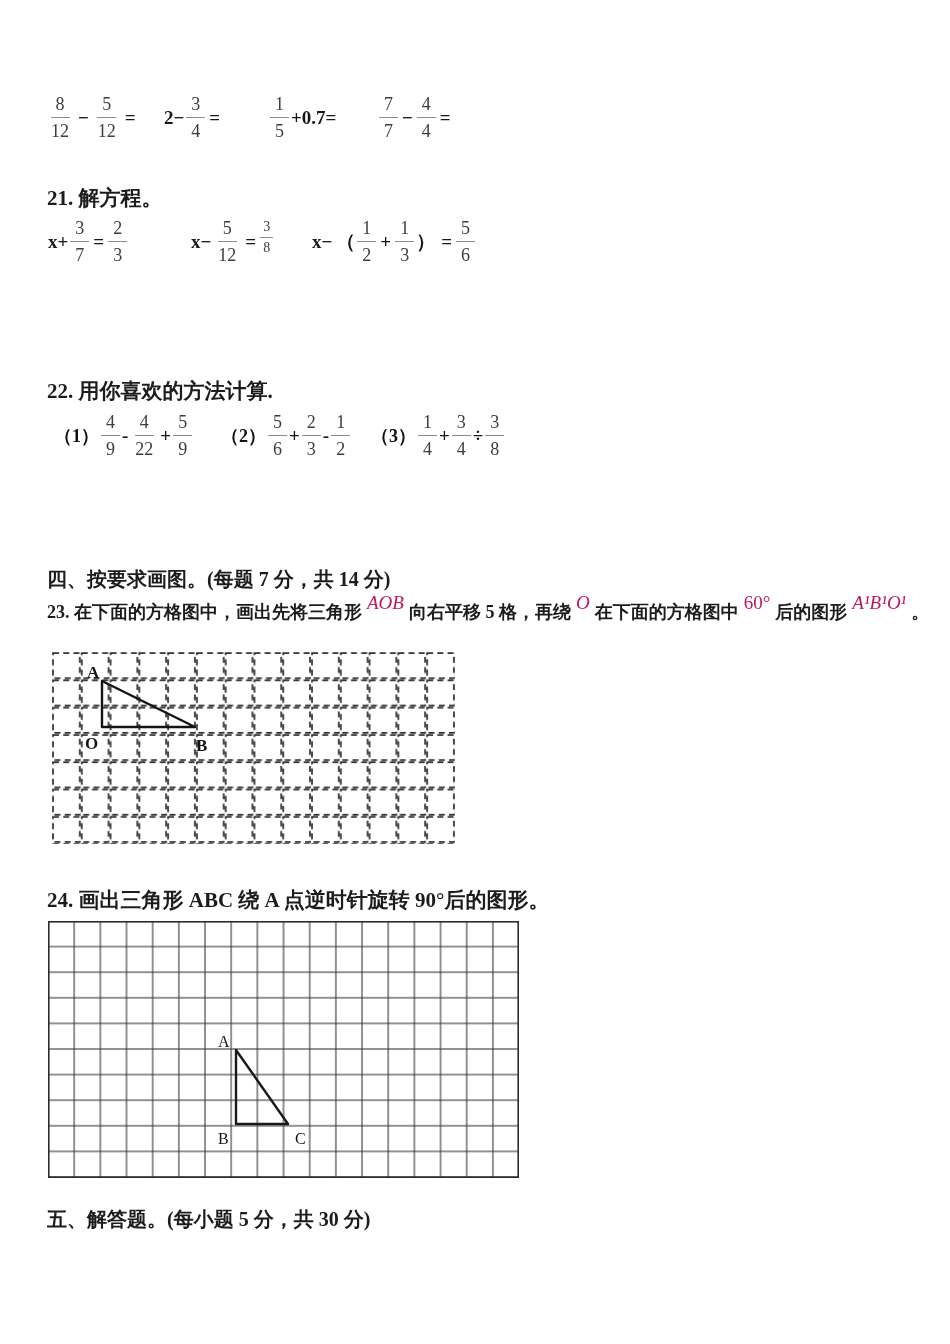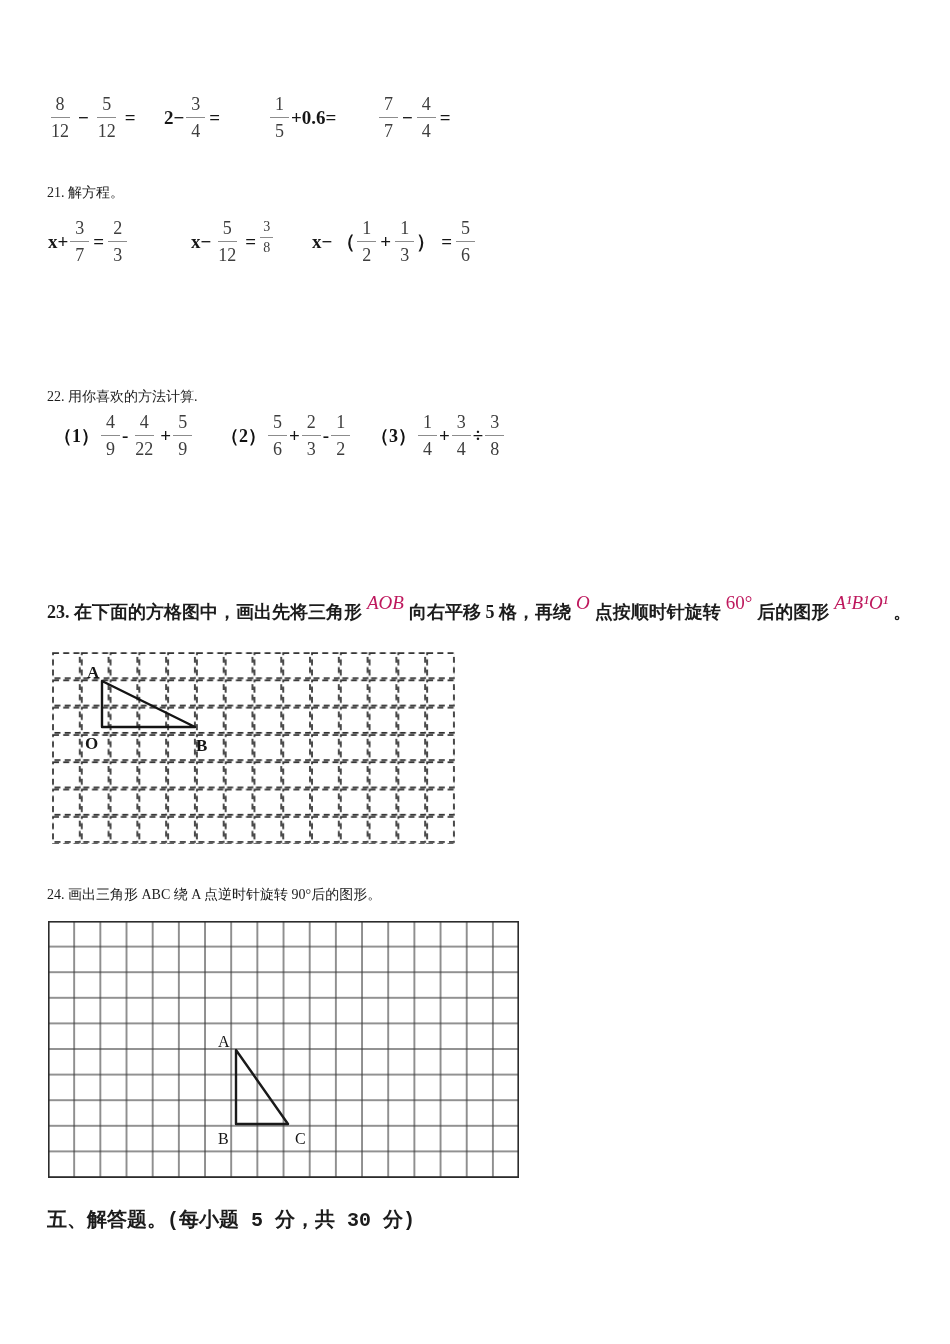--- a/index.html
+++ b/index.html
@@ -14,21 +14,21 @@
   .frac .num{padding:1px 5px 4px;border-bottom:1.6px solid #8c8c8c;}
   .frac .den{padding:4px 5px 1px;}
   .frac.sm{font-size:14px;}
   .frac.sm .num{padding:1px 3px 3px;}
   .frac.sm .den{padding:3px 3px 1px;}
   .op{font-weight:700;font-size:19px;color:#161616;margin:0 4px;}
   .op.tight{margin:0 2px;}
   .itemno{font-weight:700;font-size:18px;margin-right:2px;color:#111;}
 
   
-  .qlabel{font-size:14px;font-weight:400;white-space:nowrap;}
+  .qlabel{font-size:21px;font-weight:700;white-space:nowrap;}
   .heading{font-size:20px;font-weight:700;white-space:nowrap;}
   .line23{display:flex;align-items:baseline;font-size:18px;font-weight:700;white-space:nowrap;}
   .mraise{font-weight:400;font-style:italic;font-size:19px;position:relative;top:-9px;
           margin:0 5px;color:#be185d;font-family:"Liberation Serif",serif;}
   .mraise.up{font-style:normal;}
 
   svg text{font-family:"Liberation Serif",serif;fill:#151515;}
 </style>
 </head>
 <body>
@@ -54,21 +54,21 @@
           <span class="num">3</span>
           <span class="den">4</span>
         </span>
       <span class="op">=</span>
     </span>
     <span class="expr" style="left:270px;">
       <span class="frac">
           <span class="num">1</span>
           <span class="den">5</span>
         </span>
-      <span class="op tight">+0.6=</span>
+      <span class="op tight">+0.7=</span>
     </span>
     <span class="expr" style="left:379px;">
       <span class="frac">
           <span class="num">7</span>
           <span class="den">7</span>
         </span>
       <span class="op">−</span>
       <span class="frac">
           <span class="num">4</span>
           <span class="den">4</span>
@@ -117,21 +117,21 @@
         </span>
       <span class="op tight">）</span>
       <span class="op">=</span>
       <span class="frac">
           <span class="num">5</span>
           <span class="den">6</span>
         </span>
     </span>
   </div>
 
-  <div class="abs qlabel" style="top:388px;left:47px;">22. 用你喜欢的方法计算.</div>
+  <div class="abs qlabel" style="top:377px;left:47px;">22. 用你喜欢的方法计算.</div>
   <div class="abs" style="top:412px;left:0;width:950px;height:60px;">
     <span class="expr" style="left:54px;">
       <span class="itemno">（1）</span>
       <span class="frac">
           <span class="num">4</span>
           <span class="den">9</span>
         </span>
       <span class="op tight">-</span>
       <span class="frac">
           <span class="num">4</span>
@@ -172,27 +172,28 @@
           <span class="den">4</span>
         </span>
       <span class="op tight">÷</span>
       <span class="frac">
           <span class="num">3</span>
           <span class="den">8</span>
         </span>
     </span>
   </div>
 
+  <div class="abs heading" style="top:566px;left:47px;">四、按要求画图。(每题 7 分，共 14 分)</div>
 
   <div class="abs line23" style="top:600px;left:47px;">
     <span>23. 在下面的方格图中，画出先将三角形</span>
     <span class="mraise">AOB</span>
     <span>向右平移 5 格，再绕</span>
     <span class="mraise">O</span>
-    <span>点按顺时针旋转</span>
+    <span>在下面的方格图中</span>
     <span class="mraise up">60°</span>
     <span>后的图形</span>
     <span class="mraise">A¹B¹O¹</span>
     <span>。</span>
   </div>
 
   <svg class="abs" style="top:652px;left:52px;" width="403" height="192" viewBox="0 0 403 192">
     <defs>
       <pattern id="p-dash" width="28.78" height="27.3" patternUnits="userSpaceOnUse">
         <rect x="1" y="1" width="26.78" height="25.3" fill="none" stroke="#2e2e2e" stroke-width="1.7" stroke-dasharray="6 4.2"></rect>
@@ -214,15 +215,15 @@
       </pattern>
     </defs>
     <rect x="0" y="0" width="471" height="257" fill="url(#p-solid)"></rect>
     <rect x="0.8" y="0.8" width="469.4" height="255.4" fill="none" stroke="#2c2c2c" stroke-width="1.6"></rect>
     <polygon points="188,129 188,203 240,203" fill="none" stroke="#1a1a1a" stroke-width="2.4" stroke-linejoin="round"></polygon>
     <text x="170" y="126" font-size="16">A</text>
     <text x="170" y="223" font-size="16">B</text>
     <text x="247" y="223" font-size="16">C</text>
   </svg>
 
-  <div class="abs heading" style="top:1206px;left:47px;font-family:Liberation Mono, monospace;">五、解答题。(每小题 5 分，共 30 分)</div>
+  <div class="abs heading" style="top:1206px;left:47px;">五、解答题。(每小题 5 分，共 30 分)</div>
 
 </div>
 
 </body></html>

